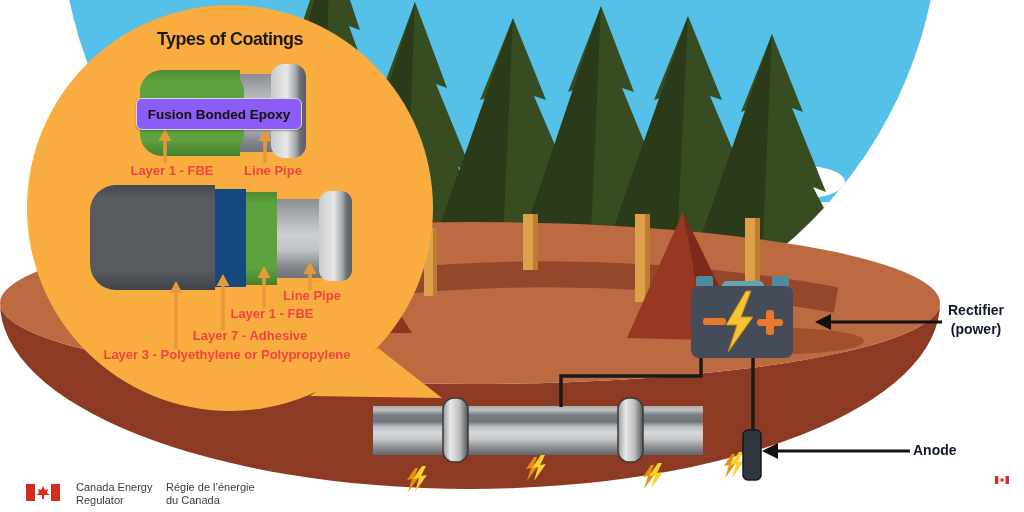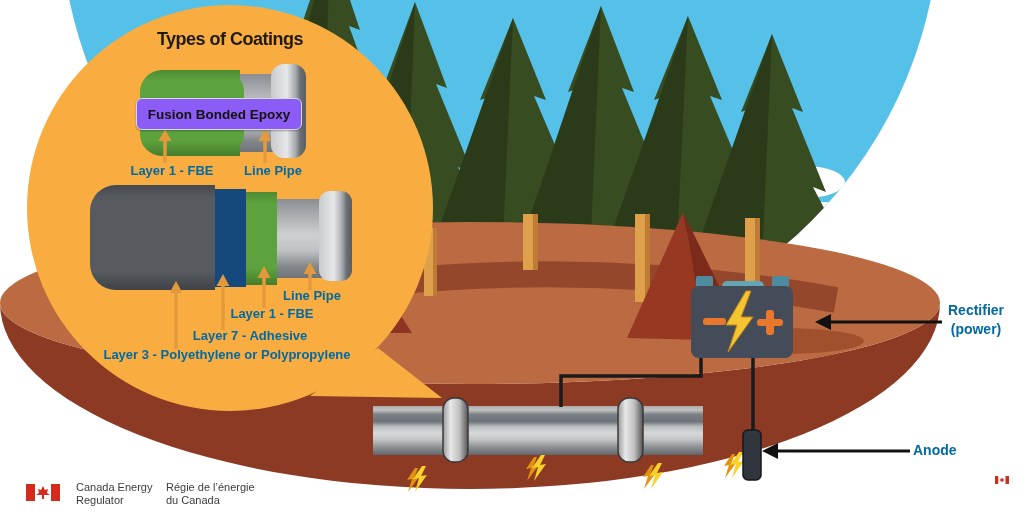--- a/index.html
+++ b/index.html
@@ -5,22 +5,22 @@
   html,body{margin:0;padding:0;background:#fff;}
   #stage{position:relative;width:1024px;height:512px;overflow:hidden;background:#fff;
          font-family:"Liberation Sans",sans-serif;}
   #scene{position:absolute;left:0;top:0;}
   .txt{position:absolute;color:#201a12;}
   .title{font-size:18px;font-weight:bold;letter-spacing:-0.5px;text-align:center;color:#1f1a13;}
   .plabel{position:absolute;background:#8b5cf6;border:1px solid #d9d9d9;border-radius:6px;
           box-shadow:0 1px 2px rgba(0,0,0,.3);display:flex;align-items:center;justify-content:center;
           font-weight:bold;font-size:13.5px;color:#15110c;white-space:nowrap;}
   .clabel{position:absolute;transform:translateX(-50%);font-weight:bold;font-size:13px;
-          color:#0369a1;white-space:nowrap;}
-  .blabel{position:absolute;font-weight:bold;font-size:14px;color:#0369a1;white-space:nowrap;}
+          color:#ef4444;white-space:nowrap;}
+  .blabel{position:absolute;font-weight:bold;font-size:14px;color:#0f172a;white-space:nowrap;}
   .rectifier{text-align:center;width:72px;line-height:19px;}
   .footer-txt{position:absolute;font-size:11px;line-height:13px;color:#3c3c3c;}
   .wordmark{position:absolute;font-family:Liberation Sans, sans-serif;font-size:26px;color:#2e2e2e;margin-top:40px;}
 </style>
 </head>
 <body>
 
 <div id="stage">
 
 <svg id="scene" width="1024" height="512" viewBox="0 0 1024 512">

